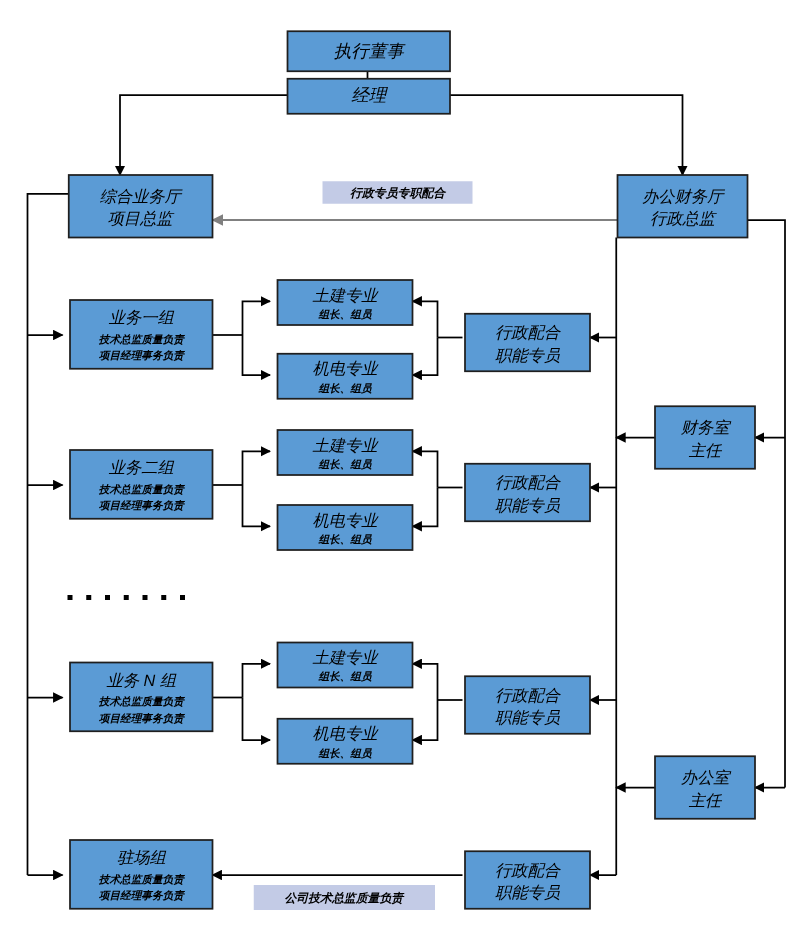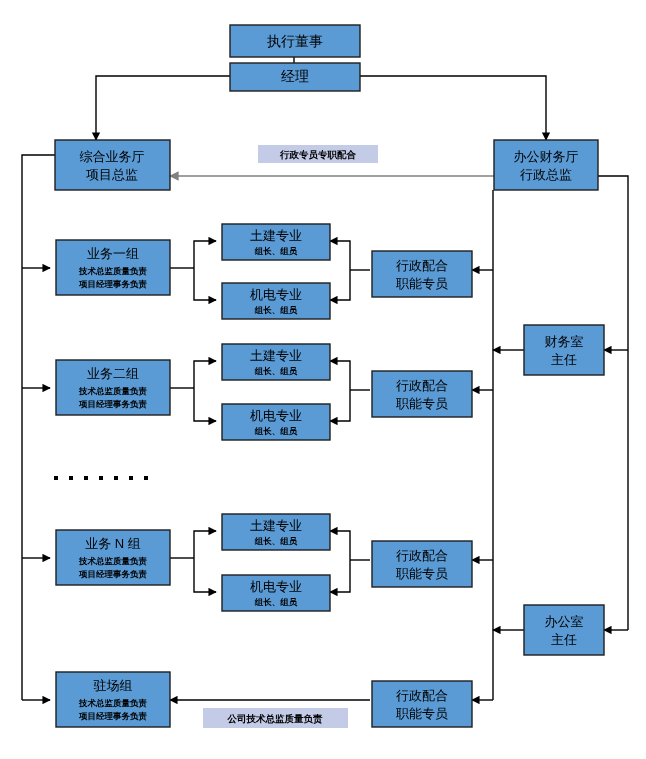--- a/index.html
+++ b/index.html
@@ -10,20 +10,21 @@
   body {
     width: 646px;
     height: 759px;
     font-family: "Liberation Sans", "DejaVu Sans", sans-serif;
     overflow: hidden;
   }
   #chart-root {
     position: relative;
     width: 586px;
     height: 759px;
+    font-style: italic;
   }
   svg.diagram {
     position: absolute;
     left: 0;
     top: 0;
     width: 646px;
     height: 759px;
   }
   .box-rect {
     fill: #5b9bd5;

